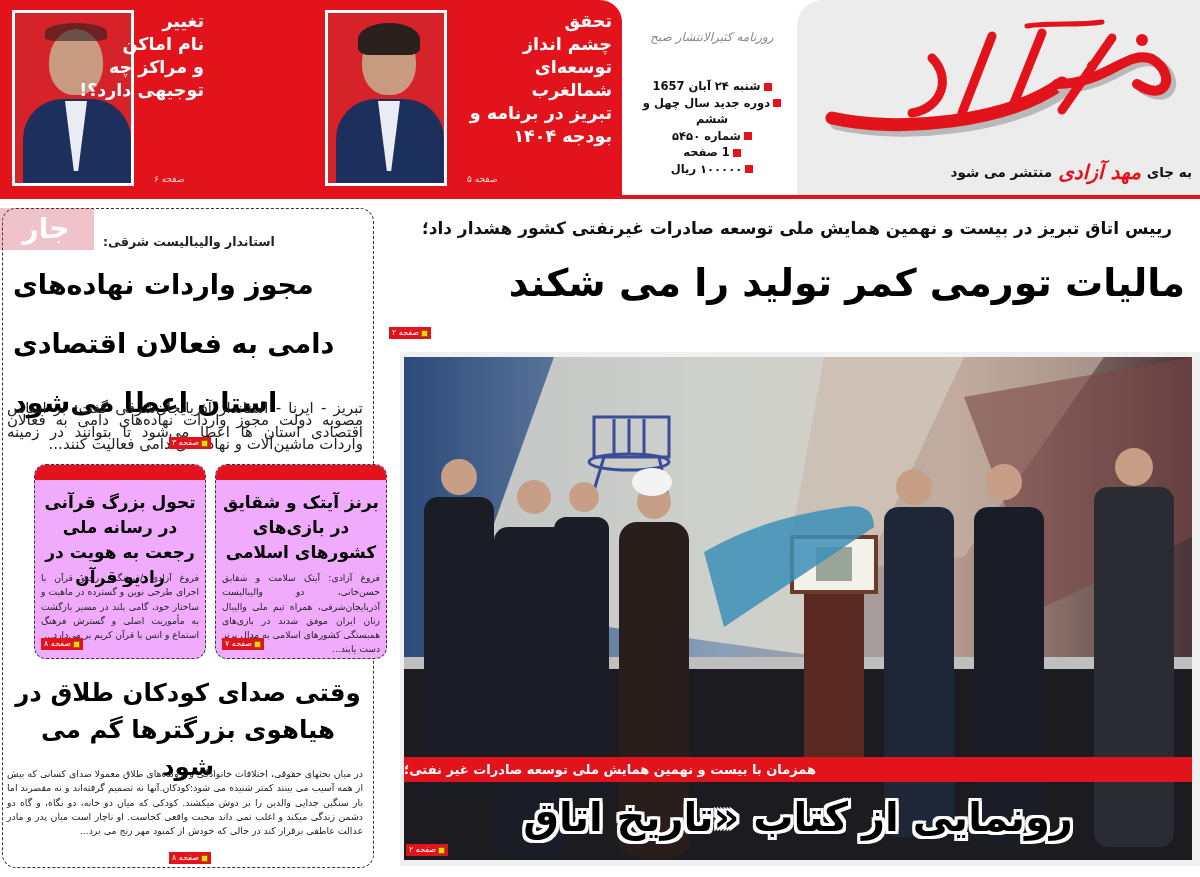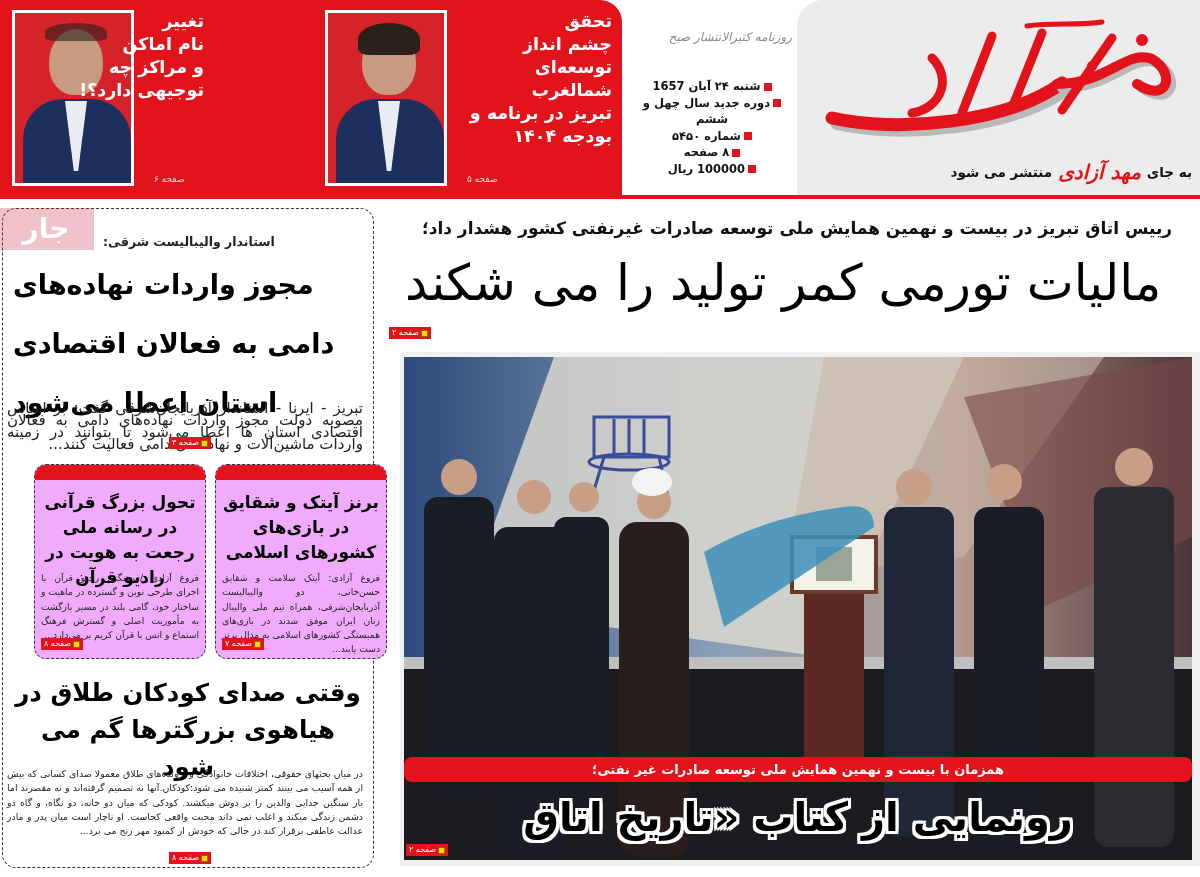--- a/index.html
+++ b/index.html
@@ -20,43 +20,43 @@
   #teaser1 { left: 325px; width: 295px; }
   #teaser1 .photo { left: 0; }
   #teaser1 .title { right: 8px; width: 160px; }
   #teaser1 .page { left: 142px; margin-top: 12px; }
   #teaser2 { left: 12px; width: 300px; }
   #teaser2 .photo { left: 0; }
   #teaser2 .title { right: 108px; width: 150px; }
   #teaser2 .page { left: 142px; }
 
   .masthead-info { position: absolute; left: 622px; top: 0; width: 175px; height: 195px; background: #fff; }
-  .tagline { position: absolute; top: 30px; left: 10px; width: 160px; font-family: "DejaVu Serif", serif; font-style: italic; font-size: 12px; color: #8a8a8a; }
+  .tagline { position: absolute; top: 30px; left: 10px; width: 160px; text-align: center; font-family: "DejaVu Serif", serif; font-style: italic; font-size: 12px; color: #8a8a8a; }
   .info-list { position: absolute; top: 78px; left: 4px; width: 172px; list-style: none; text-align: center; }
   .info-list li { font-size: 11.5px; font-weight: bold; line-height: 16.5px; color: #111; }
   .info-list li .sq { display: inline-block; width: 8px; height: 8px; background: #e3131b; margin-left: 3px; vertical-align: middle; }
 
   .logo-panel { position: absolute; left: 797px; top: 0; width: 403px; height: 195px; background: #ececec; border-top-left-radius: 26px; }
   .logo-wordmark { position: absolute; left: 15px; top: 18px; width: 380px; height: 120px; }
   .logo-sub { position: absolute; left: 110px; right: 8px; top: 160px; font-size: 13.5px; font-weight: bold; color: #111; display: flex; align-items: center; gap: 6px; direction: rtl; }
   .logo-sub .mahd { font-family: "DejaVu Serif", serif; font-style: italic; color: #e3131b; font-size: 20px; font-weight: bold; }
 
   .top-rule { position: absolute; left: 0; top: 195px; width: 1200px; height: 4px; background: #e3131b; }
 
   
   .kicker { position: absolute; right: 18px; top: 218px; width: 770px; text-align: center; font-size: 17px; font-weight: bold; color: #111; }
-  .headline { position: absolute; right: 15px; top: 250px; width: 780px; text-align: left; font-size: 50px; font-weight: 400; line-height: 66px; color: #000; letter-spacing: -1px; }
+  .headline { position: absolute; right: 15px; top: 250px; width: 780px; text-align: right; font-size: 38px; font-weight: 700; line-height: 66px; color: #000; letter-spacing: -1px; }
   .page-tag { display: inline-flex; align-items: center; gap: 2px; background: #e3131b; color: #fff; font-size: 8px; padding: 1px 3px; height: 12px; line-height: 10px; direction: rtl; }
   .page-tag .sq { display: inline-block; width: 7px; height: 7px; background: #ffd200; border: 1px solid #8a6b00; }
   #main-page-tag { position: absolute; left: 389px; top: 327px; }
 
   .photo-frame { position: absolute; left: 400px; top: 352px; width: 800px; height: 514px; background: #f0f0f0; }
   .main-photo { position: absolute; left: 404px; top: 357px; width: 788px; height: 503px; overflow: hidden; background: #2e3440; }
   .main-photo svg { display: block; }
-  .photo-kicker { position: absolute; left: 0; right: 0; top: 400px; height: 25px; background: #e3131b; color: #fff; font-size: 13px; font-weight: bold; text-align: center; line-height: 25px; border-radius: 8px; }
+  .photo-kicker { position: absolute; left: 0; right: 0; top: 400px; height: 25px; background: #e3131b; color: #fff; font-size: 13px; font-weight: bold; text-align: left; line-height: 25px; }
   .photo-headline { position: absolute; left: 60px; right: 60px; top: 430px; text-align: center; color: #000; font-size: 40px; font-weight: 900; line-height: 60px; -webkit-text-stroke: 0; text-shadow: -3px -3px 0 #fff, 3px -3px 0 #fff, -3px 3px 0 #fff, 3px 3px 0 #fff, 0 3px 0 #fff, 0 -3px 0 #fff, 3px 0 0 #fff, -3px 0 0 #fff; }
   #photo-page-tag { position: absolute; left: 2px; bottom: 4px; }
 
   
   .left-col { position: absolute; left: 2px; top: 208px; width: 372px; height: 660px; border: 1.5px dashed #333; border-radius: 14px; background: #fff; }
   .lc-kicker { position: absolute; right: 24px; top: 25px; width: 320px; text-align: center; font-size: 12.5px; font-weight: bold; color: #222; }
   .lc-headline { position: absolute; right: 10px; top: 46px; width: 350px; text-align: left; font-size: 27px; font-weight: bold; line-height: 59px; color: #000; }
   .lc-body { position: absolute; right: 10px; top: 193px; width: 356px; font-size: 15px; line-height: 12px; color: #222; text-align: justify; }
   #lc-page-tag { position: absolute; left: 166px; top: 228px; }
   .watermark { position: absolute; left: -2px; top: 208px; width: 96px; height: 42px; background: rgba(200,40,70,0.28); color: #fff; font-size: 28px; font-weight: bold; text-align: center; line-height: 42px; letter-spacing: -3px; }
@@ -107,22 +107,22 @@
     <div class="page">صفحه ۶</div>
   </div>
 </div>
 
 <div class="masthead-info">
   <div class="tagline">روزنامه کثیرالانتشار صبح</div>
   <ul class="info-list">
     <li><span class="sq"></span><span>شنبه ۲۴ آبان 1657</span></li>
     <li><span class="sq"></span><span>دوره جدید سال چهل و ششم</span></li>
     <li><span class="sq"></span><span>شماره ۵۴۵۰</span></li>
-    <li><span class="sq"></span><span>۸ صفحه</span></li>
-    <li><span class="sq"></span><span>100000 ریال</span></li>
+    <li><span class="sq"></span><span>1 صفحه</span></li>
+    <li><span class="sq"></span><span>۱۰۰۰۰۰ ریال</span></li>
   </ul>
 </div>
 
 <div class="logo-panel">
   <svg class="logo-wordmark" viewBox="0 0 380 120">
     <g fill="none" stroke-linecap="round">
       <path d="M25 105 C 90 120, 200 110, 255 70" stroke="#b9b9b9" stroke-width="14"></path>
       <path d="M20 100 C 85 115, 195 105, 250 65" stroke="#e3131b" stroke-width="13"></path>
       <path d="M330 70 C 360 90, 370 60, 345 45 C 320 35, 300 70, 250 70" stroke="#b9b9b9" stroke-width="10"></path>
       <path d="M325 66 C 355 86, 365 56, 340 41 C 315 31, 295 66, 245 66" stroke="#e3131b" stroke-width="10"></path>

